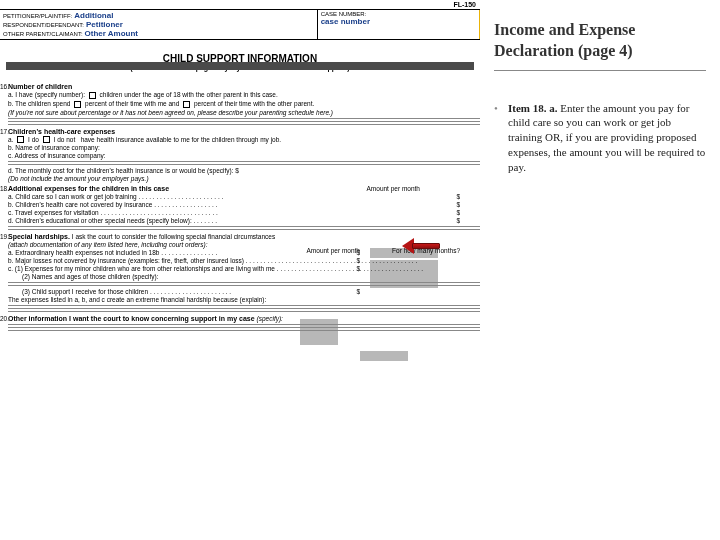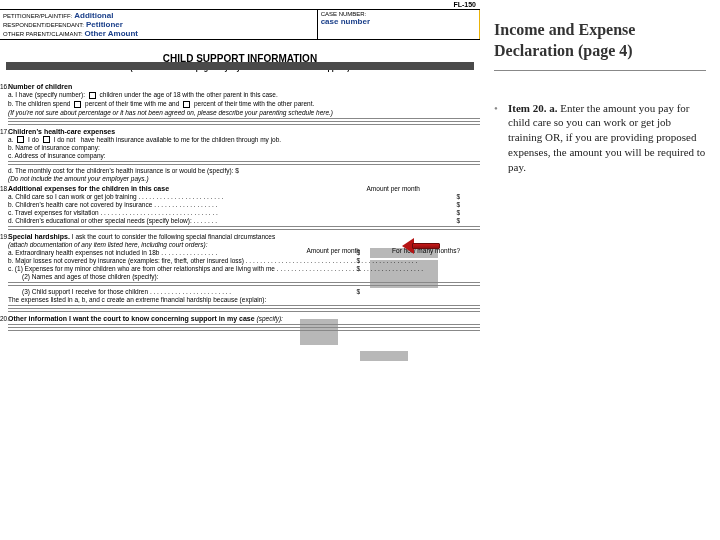--- a/index.html
+++ b/index.html
@@ -115,17 +115,17 @@
     <div class="arrow-head"></div>
     <div class="arrow-shaft"></div>
   </div>
 </div>
 
 <div class="right">
   <h3>Income and Expense Declaration (page 4)</h3>
   <div class="item">
     <span class="bullet">•</span>
     <span>
-      <span class="bold">Item 20. a.</span>
+      <span class="bold">Item 18. a.</span>
       <span>Enter the amount you pay for child care so you can work or get job training OR, if you are providing proposed expenses, the amount you will be required to pay.</span>
     </span>
   </div>
 </div>
 
 </body></html>

